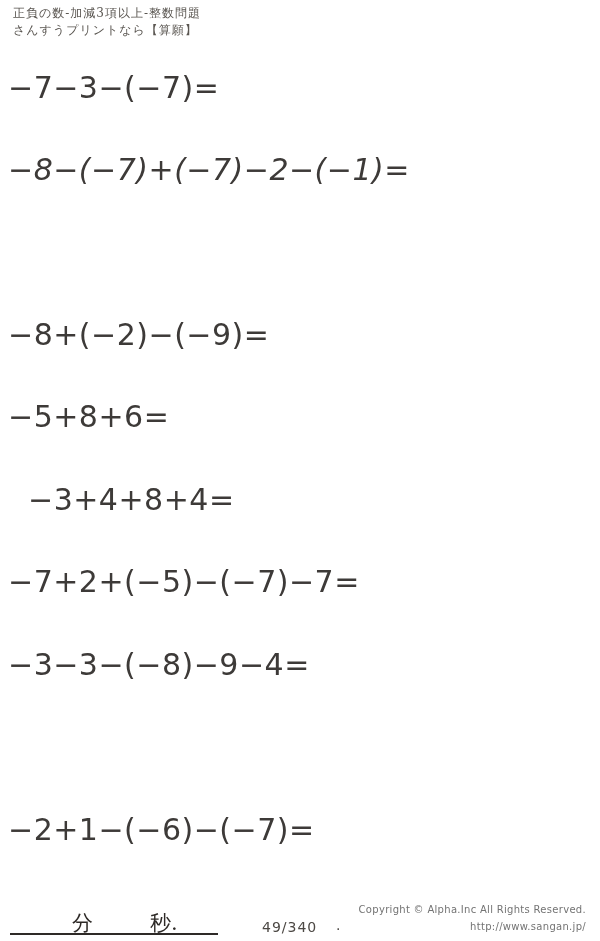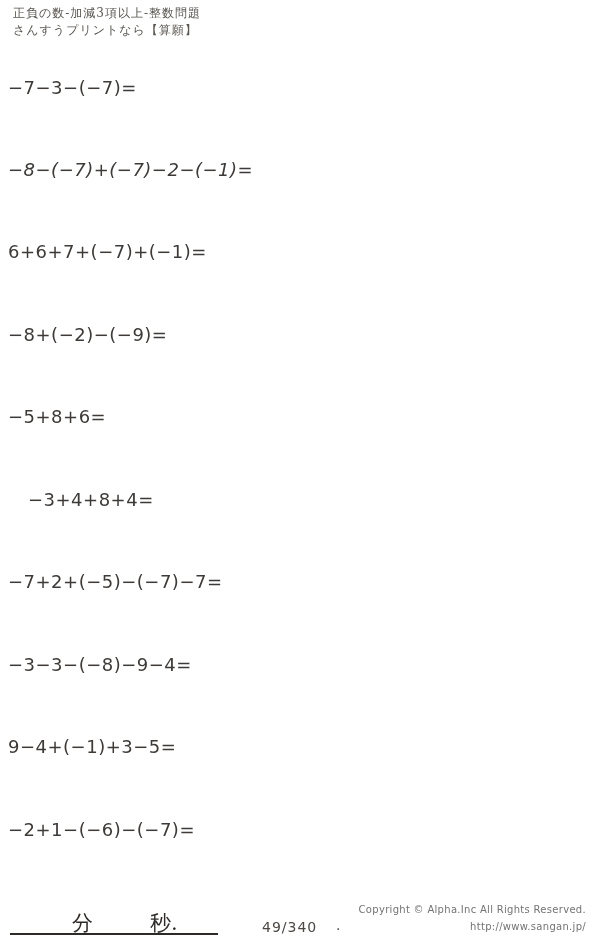--- a/index.html
+++ b/index.html
@@ -19,21 +19,21 @@
     font-family: "DejaVu Serif", "Liberation Serif", serif;
     font-size: 12px;
     line-height: 17px;
     letter-spacing: 1px;
     color: #5a5651;
   }
   .problem {
     position: absolute;
     left: 8px;
     font-family: "DejaVu Sans", sans-serif;
-    font-size: 18px;
+    font-size: 30px;
     line-height: 26px;
     letter-spacing: 0.5px;
     color: #3d3a38;
     white-space: nowrap;
   }
   .p0 { top: 75px; }
   .p1 { top: 157px; font-style: italic; }
   .p2 { top: 239px; }
   .p3 { top: 322px; }
   .p4 { top: 404px; }
@@ -91,27 +91,25 @@
 
 <div class="page">
 
   <div class="header">
     <div>正負の数-加減3項以上-整数問題</div>
     <div>さんすうプリントなら【算願】</div>
   </div>
 
   <div class="problem p0">−7−3−(−7)=</div>
   <div class="problem p1">−8−(−7)+(−7)−2−(−1)=</div>
-  <div class="problem p2">6+6+7+(−7)+(−1)=</div>
   <div class="problem p3">−8+(−2)−(−9)=</div>
   <div class="problem p4">−5+8+6=</div>
   <div class="problem p5">−3+4+8+4=</div>
   <div class="problem p6">−7+2+(−5)−(−7)−7=</div>
   <div class="problem p7">−3−3−(−8)−9−4=</div>
-  <div class="problem p8">9−4+(−1)+3−5=</div>
   <div class="problem p9">−2+1−(−6)−(−7)=</div>
 
   <div class="time-line"></div>
   <div class="time-label minutes">分</div>
   <div class="time-label seconds">秒.</div>
 
   <div class="page-num">49/340</div>
   <div class="lone-dot">.</div>
 
   <div class="credits">

